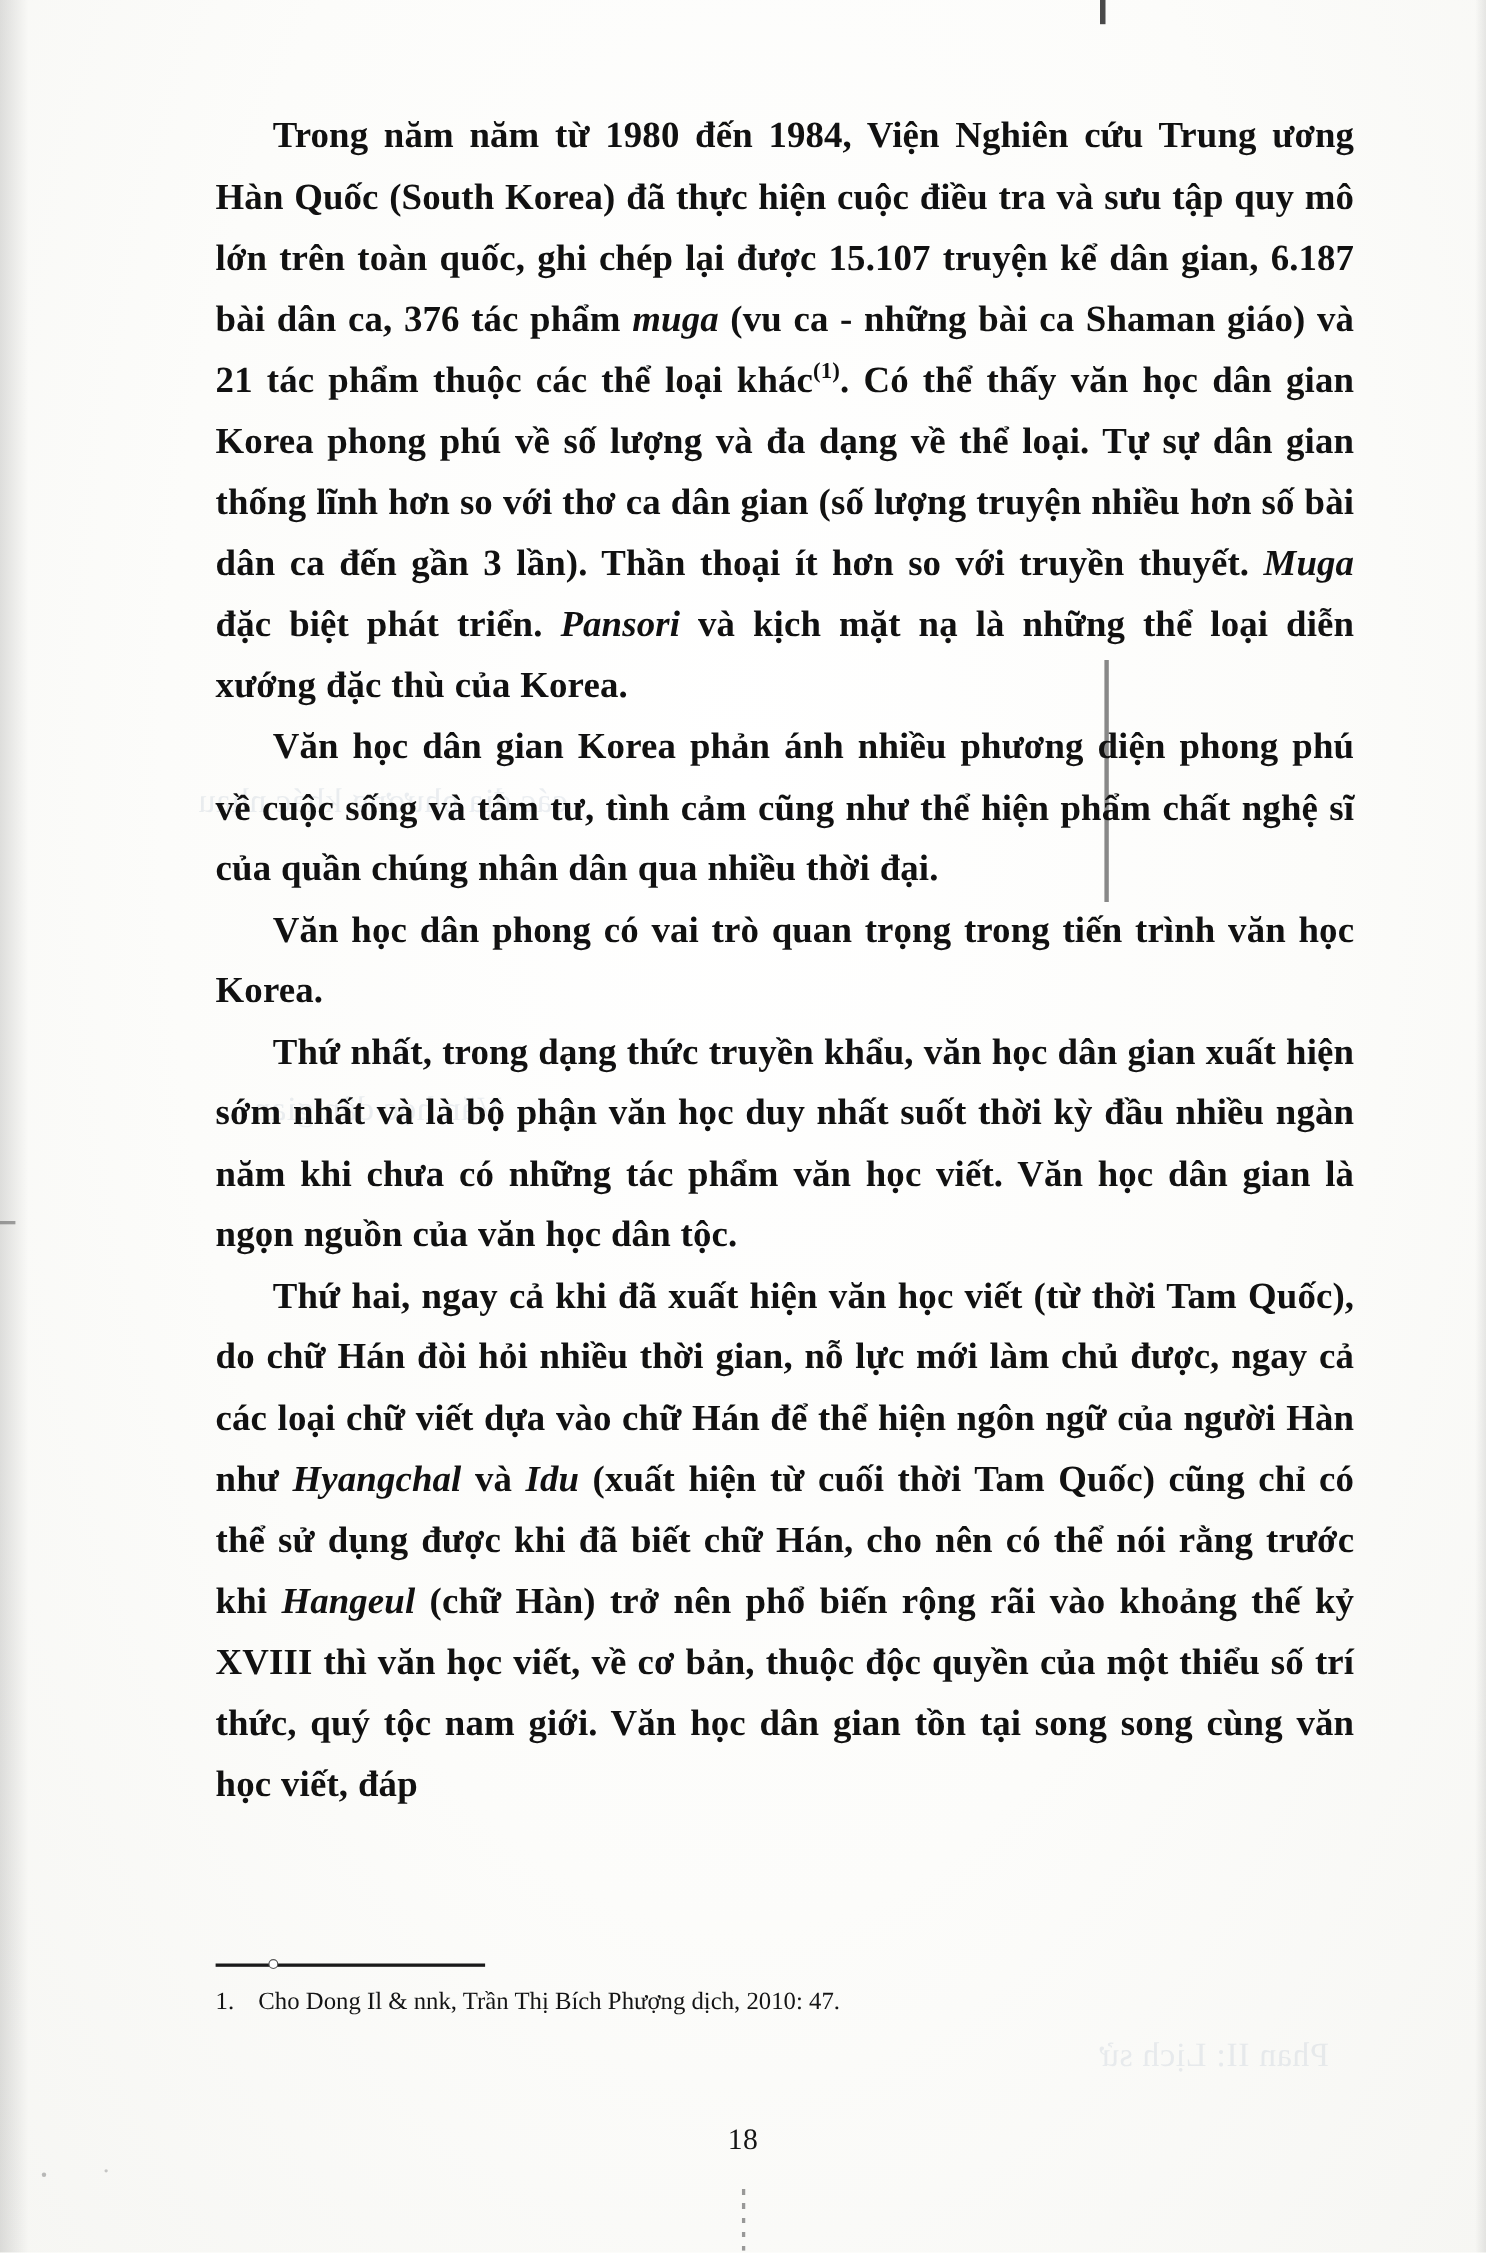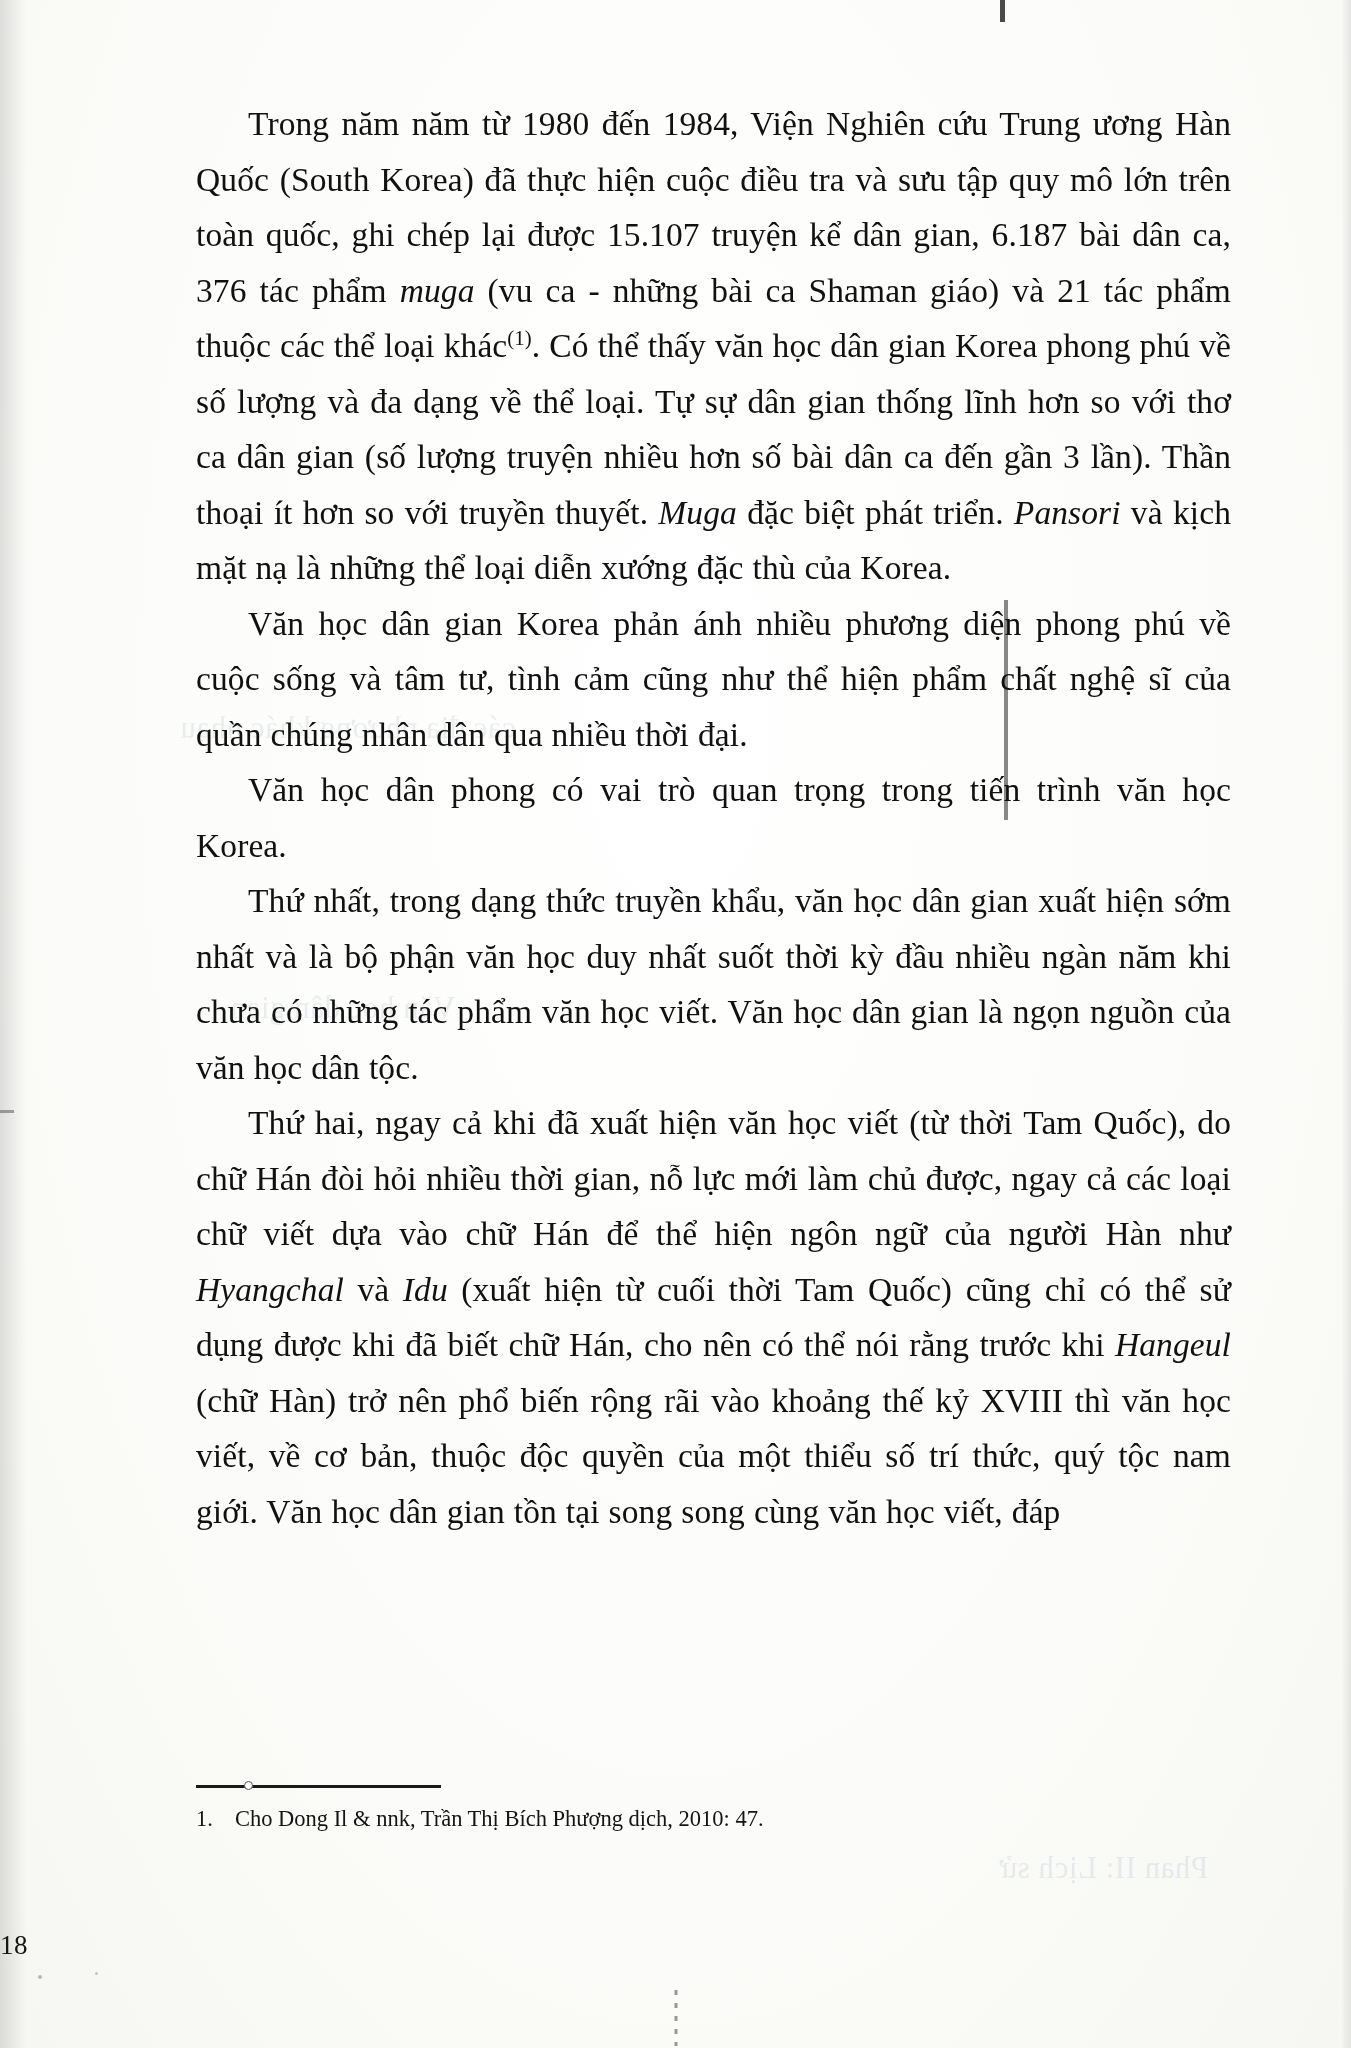--- a/index.html
+++ b/index.html
@@ -113,20 +113,21 @@
     text-justify: inter-word;
     letter-spacing: 0.1px;
     word-spacing: 0.5px;
   }
   .body-text p {
     margin: 0;
     text-indent: 52px;
   }
   .body-text p.cont {
     text-indent: 52px;
+    font-weight: bold;
   }
   .body-text em {
     font-style: italic;
   }
   sup.fn {
     font-size: 0.62em;
     vertical-align: super;
     line-height: 0;
   }
 
@@ -161,21 +162,21 @@
     gap: 22px;
   }
   .footnote-num { flex: 0 0 auto; }
   .footnote-text { flex: 1 1 auto; }
 
   .page-number {
     position: absolute;
     left: 0;
     right: 0;
     top: 1930px;
-    text-align: left;
+    text-align: center;
     font-size: 27px;
     color: #151515;
     z-index: 3;
     letter-spacing: 0.5px;
   }
   .footer-dots {
     position: absolute;
     left: 50%;
     transform: translateX(-50%);
     top: 1990px;

